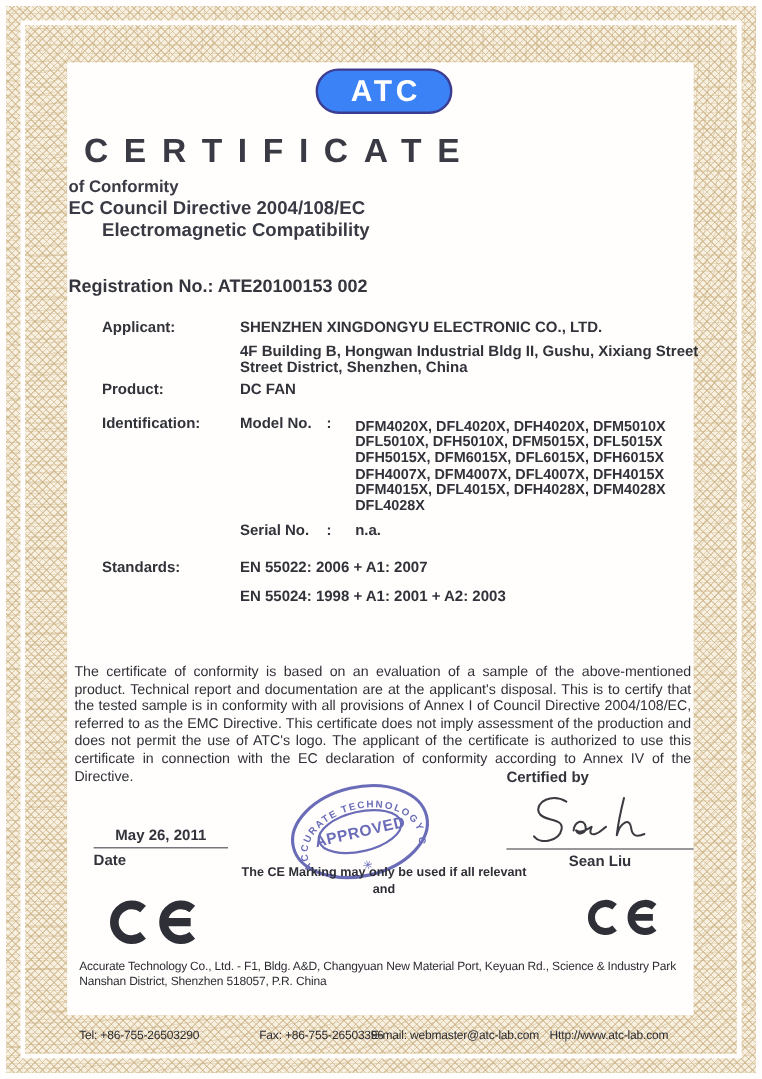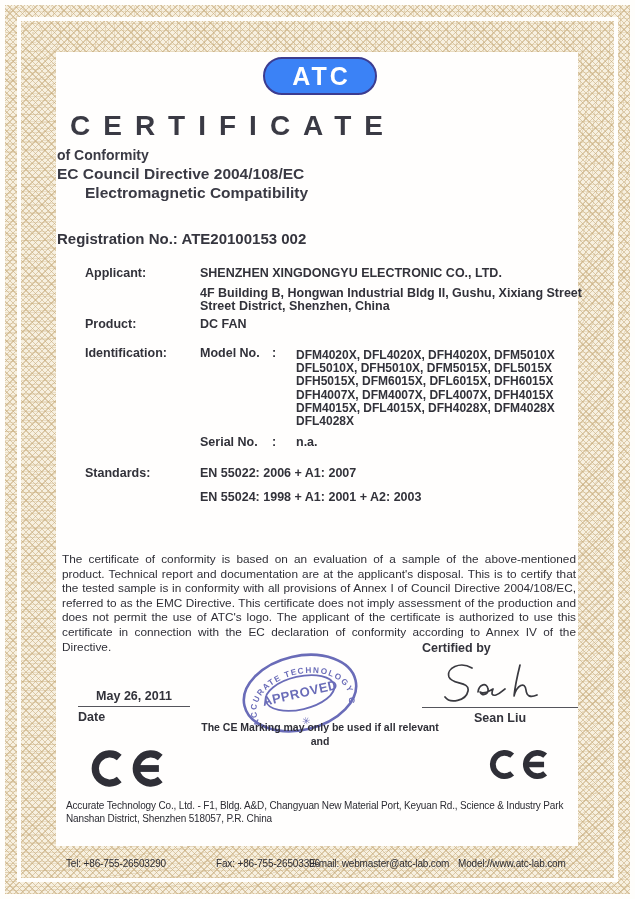--- a/index.html
+++ b/index.html
@@ -165,15 +165,15 @@
   </svg>
   <div class="ce-notice">
     <div>The CE Marking may only be used if all relevant and</div>
   </div>
 
   <div class="footer-line f1">Accurate Technology Co., Ltd. - F1, Bldg. A&amp;D, Changyuan New Material Port, Keyuan Rd., Science &amp; Industry Park</div>
   <div class="footer-line f2">Nanshan District, Shenzhen 518057, P.R. China</div>
   <div class="fseg ftel">Tel: +86-755-26503290</div>
   <div class="fseg ffax">Fax: +86-755-26503396</div>
   <div class="fseg femail">E-mail: webmaster@atc-lab.com</div>
-  <div class="fseg fweb">Model://www.atc-lab.com</div>
+  <div class="fseg fweb">Http://www.atc-lab.com</div>
 
 </div>
 
 </body></html>

